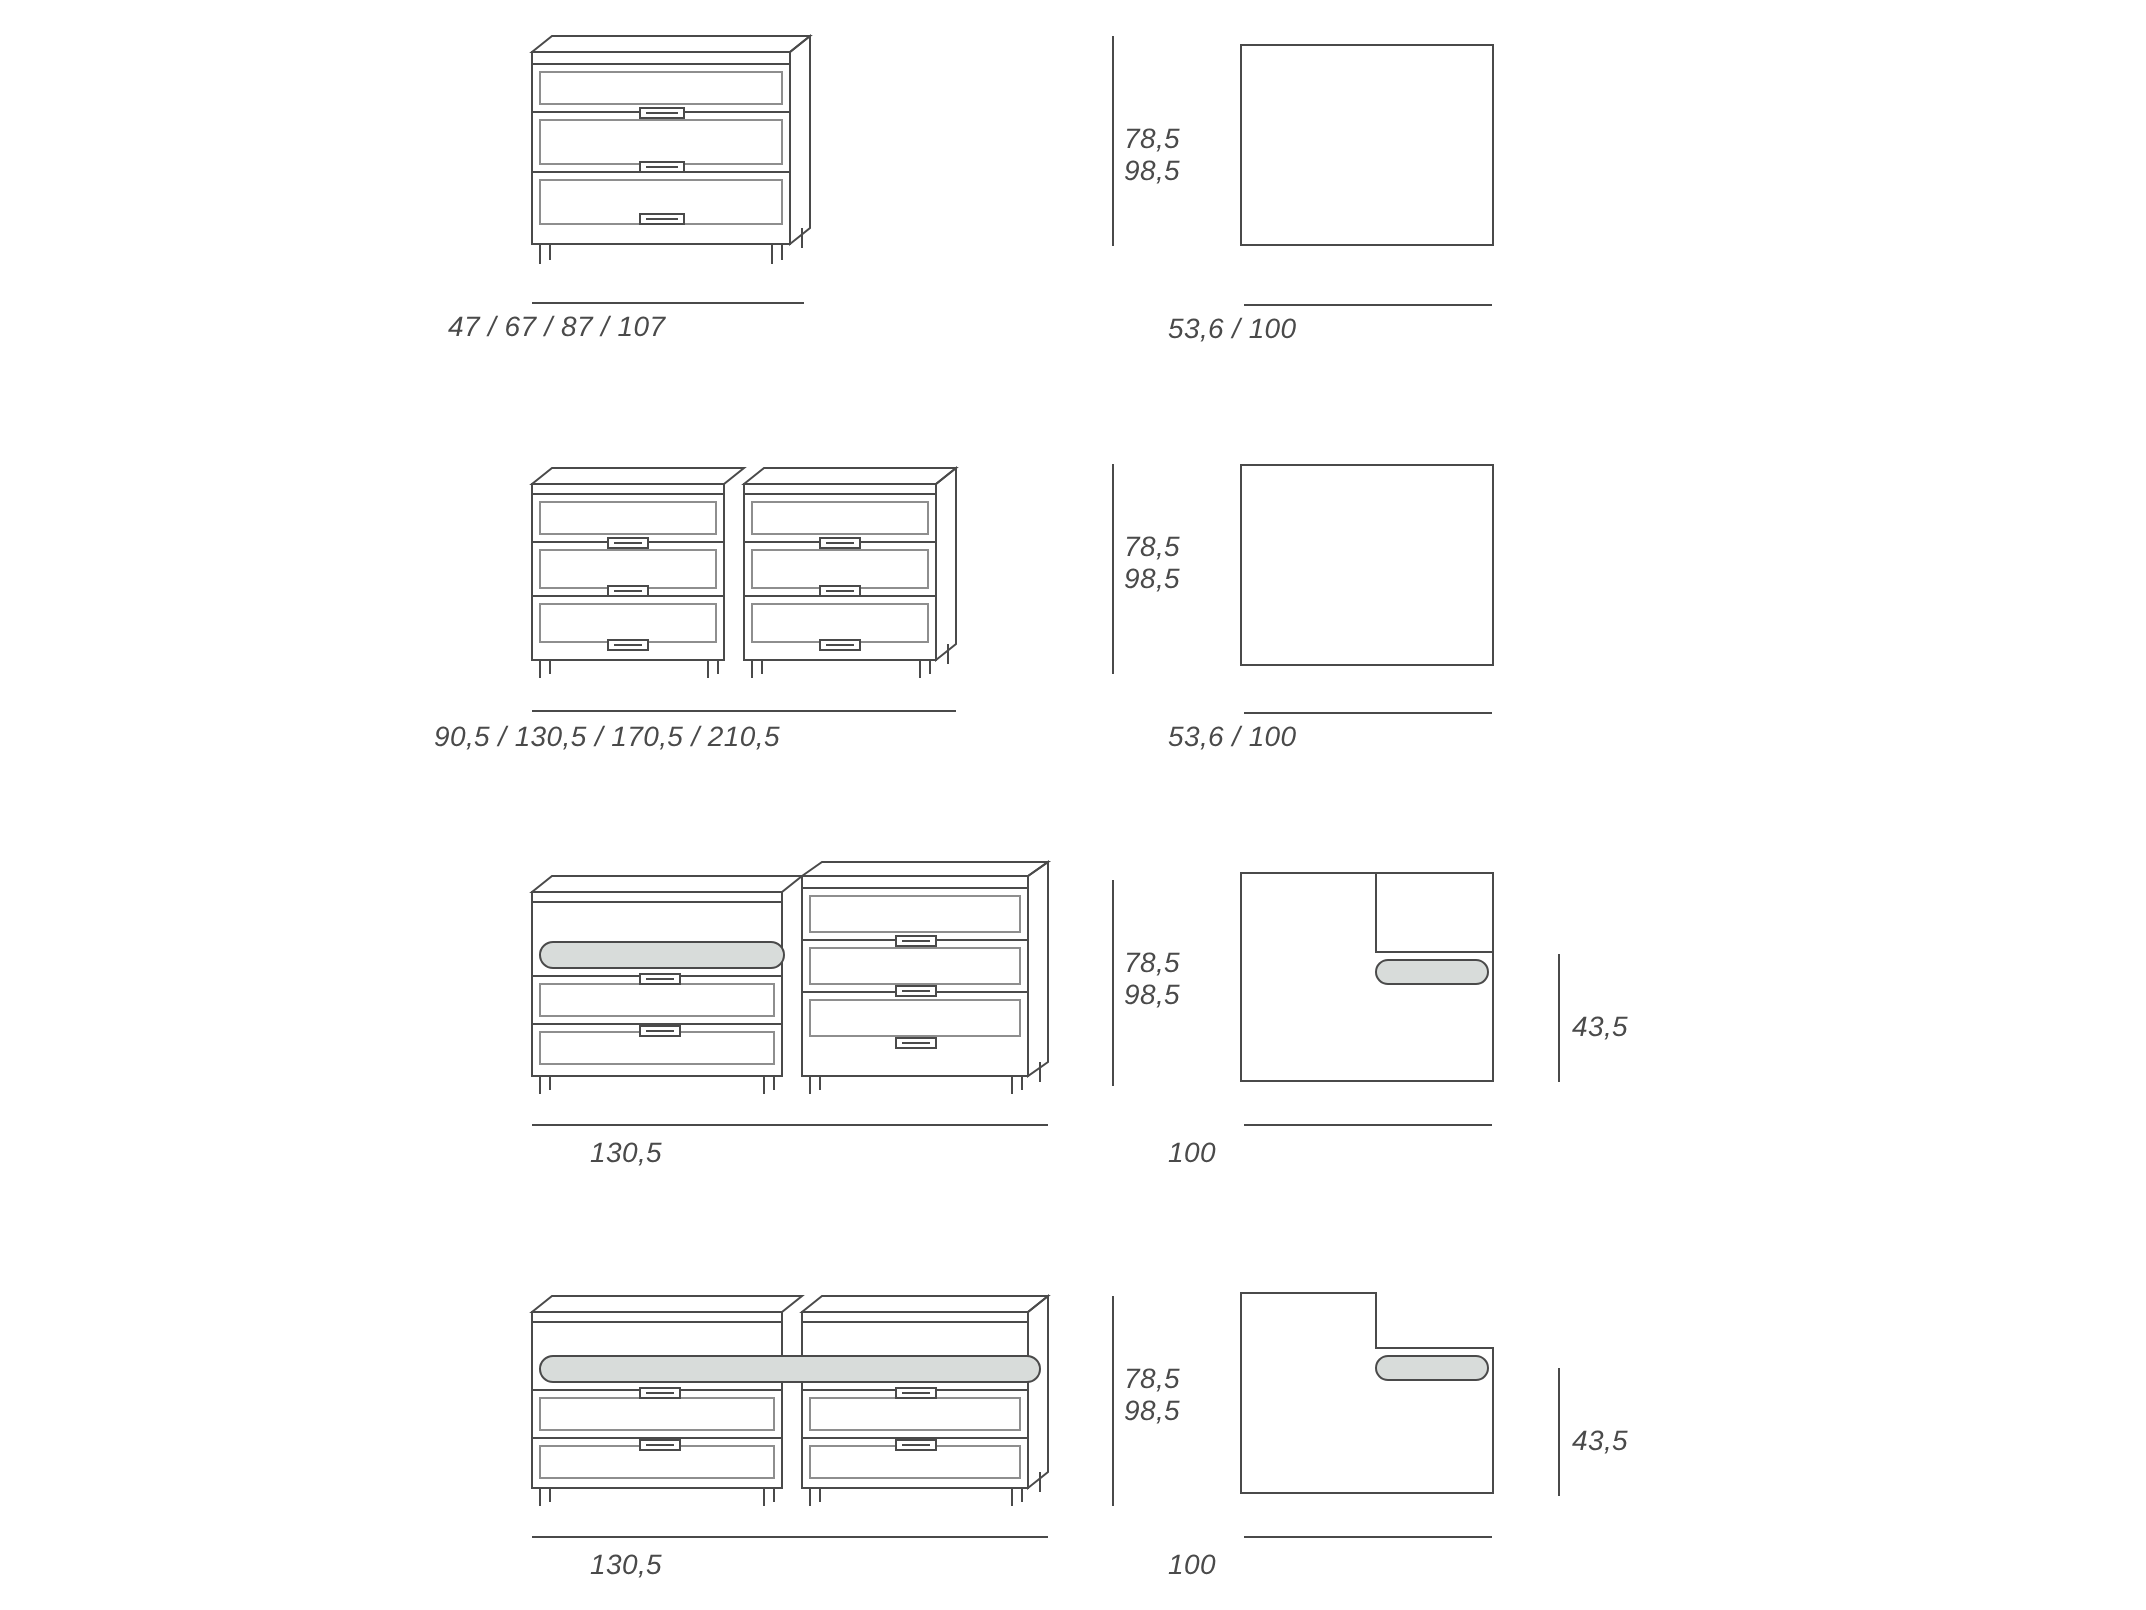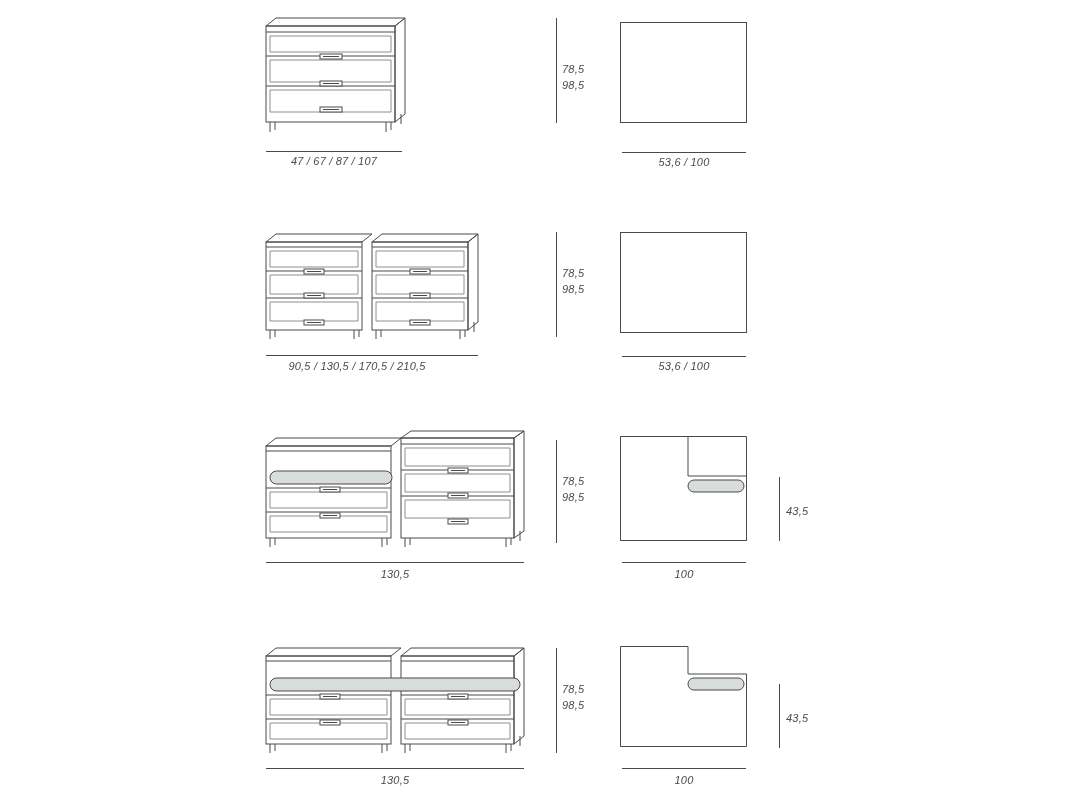--- a/index.html
+++ b/index.html
@@ -17,27 +17,27 @@
   }
   .sheet {
     position: absolute;
     left: 0; top: 0;
     width: 1073px;
     height: 805px;
   }
   .dim-label {
     position: absolute;
     font-style: italic;
-    font-size: 11px;
+    font-size: 14px;
     color: #4a4a4a;
     white-space: pre-line;
     letter-spacing: 0.2px;
   }
   .dim-label.center {
-    text-align: center;
+    text-align: left;
     transform: translateX(-50%);
   }
   .dim-label.left {
     text-align: left;
   }
   .rule {
     position: absolute;
     background: #4a4a4a;
   }
   .rule.h { height: 1px; }

